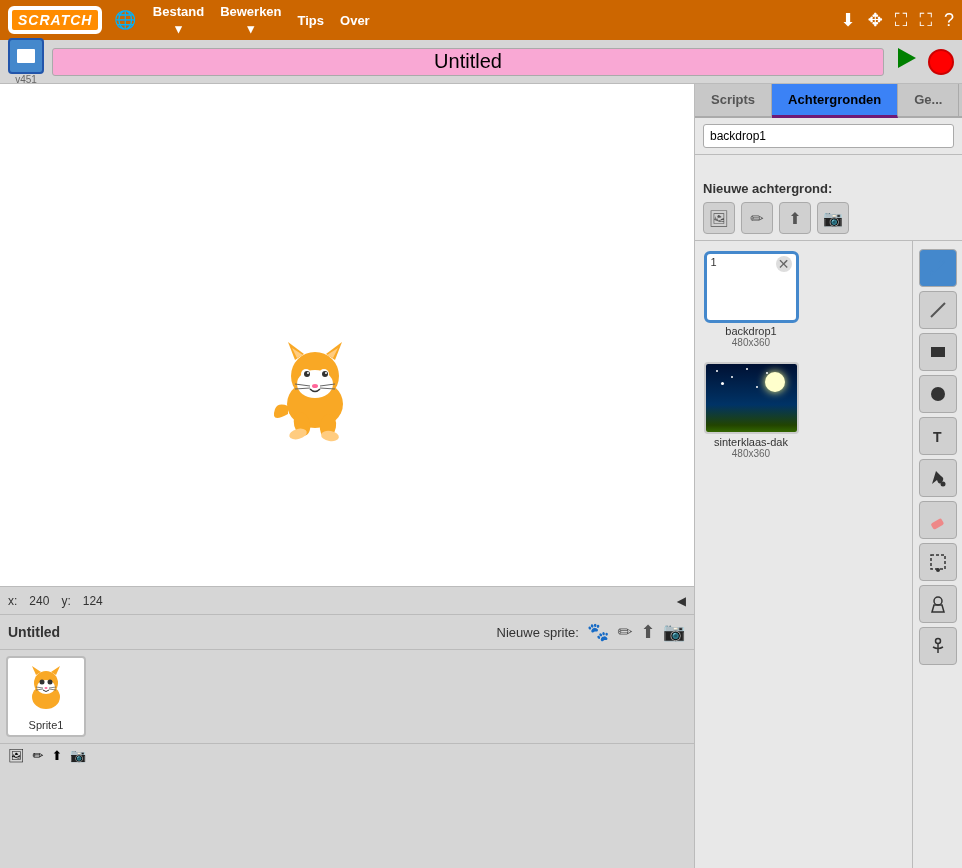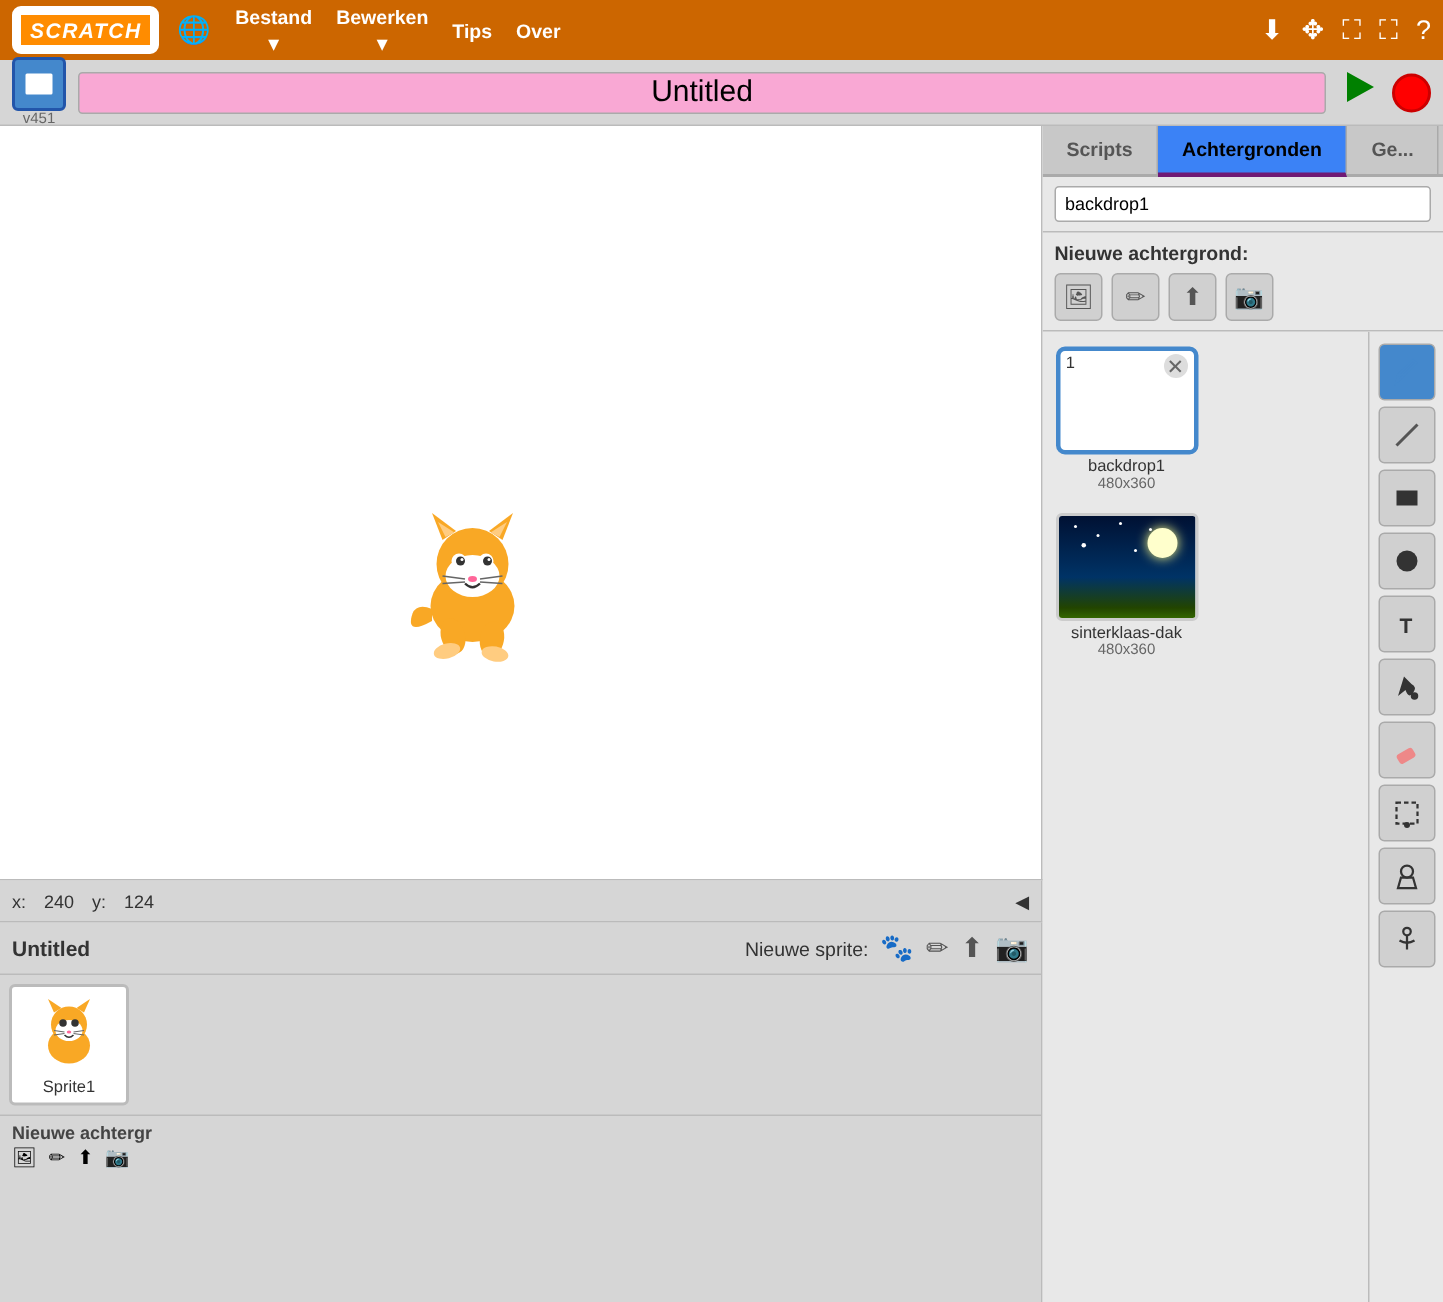--- a/index.html
+++ b/index.html
@@ -9,21 +9,21 @@
     #menubar {
       background: #cc6600;
       height: 40px;
       display: flex;
       align-items: center;
       padding: 0 8px;
       gap: 8px;
     }
     #scratch-logo {
       background: #ff8c00;
-      border: 6px solid #ffffff;
+      border: 4px solid #ffffff;
       border-radius: 6px;
       padding: 2px 6px;
       font-weight: bold;
       font-size: 14px;
       color: white;
       font-style: italic;
       letter-spacing: 1px;
     }
     .menu-icon { color: white; font-size: 18px; cursor: pointer; padding: 0 4px; }
     .menu-item {
@@ -236,21 +236,21 @@
       border-radius: 3px;
       padding: 0 6px;
       font-size: 12px;
     }
 
     
     #nieuwe-achtergrond-section {
       padding: 6px 8px;
       border-bottom: 1px solid #bbb;
     }
-    #nieuwe-achtergrond-label { font-size: 13px; font-weight: bold; color: #333; margin-bottom: 6px; }
+    #nieuwe-achtergrond-label { font-size: 13px; font-weight: bold; color: #333; margin-bottom: 6px; margin-top: 20px; }
     #achtergrond-icons-row {
       display: flex;
       gap: 6px;
       align-items: center;
     }
     .ach-icon-btn {
       width: 32px; height: 32px;
       background: #d0d0d0;
       border: 1px solid #aaa;
       border-radius: 4px;
@@ -498,21 +498,20 @@
               <line x1="17" y1="28" x2="24" y2="27" stroke="#666" stroke-width="0.8"></line>
               <line x1="37" y1="25" x2="30" y2="26" stroke="#666" stroke-width="0.8"></line>
               <line x1="37" y1="28" x2="30" y2="27" stroke="#666" stroke-width="0.8"></line>
             </svg>
           </div>
           <div class="sprite-item-label">Sprite1</div>
         </div>
       </div>
 
       <div id="bottom-new-backdrop">
-        <div id="new-backdrop-label">Nieuwe achtergr</div>
         <div id="backdrop-icons">
           <span>🖼</span>
           <span>✏</span>
           <span>⬆</span>
           <span>📷</span>
         </div>
       </div>
     </div>
 
   </div>

